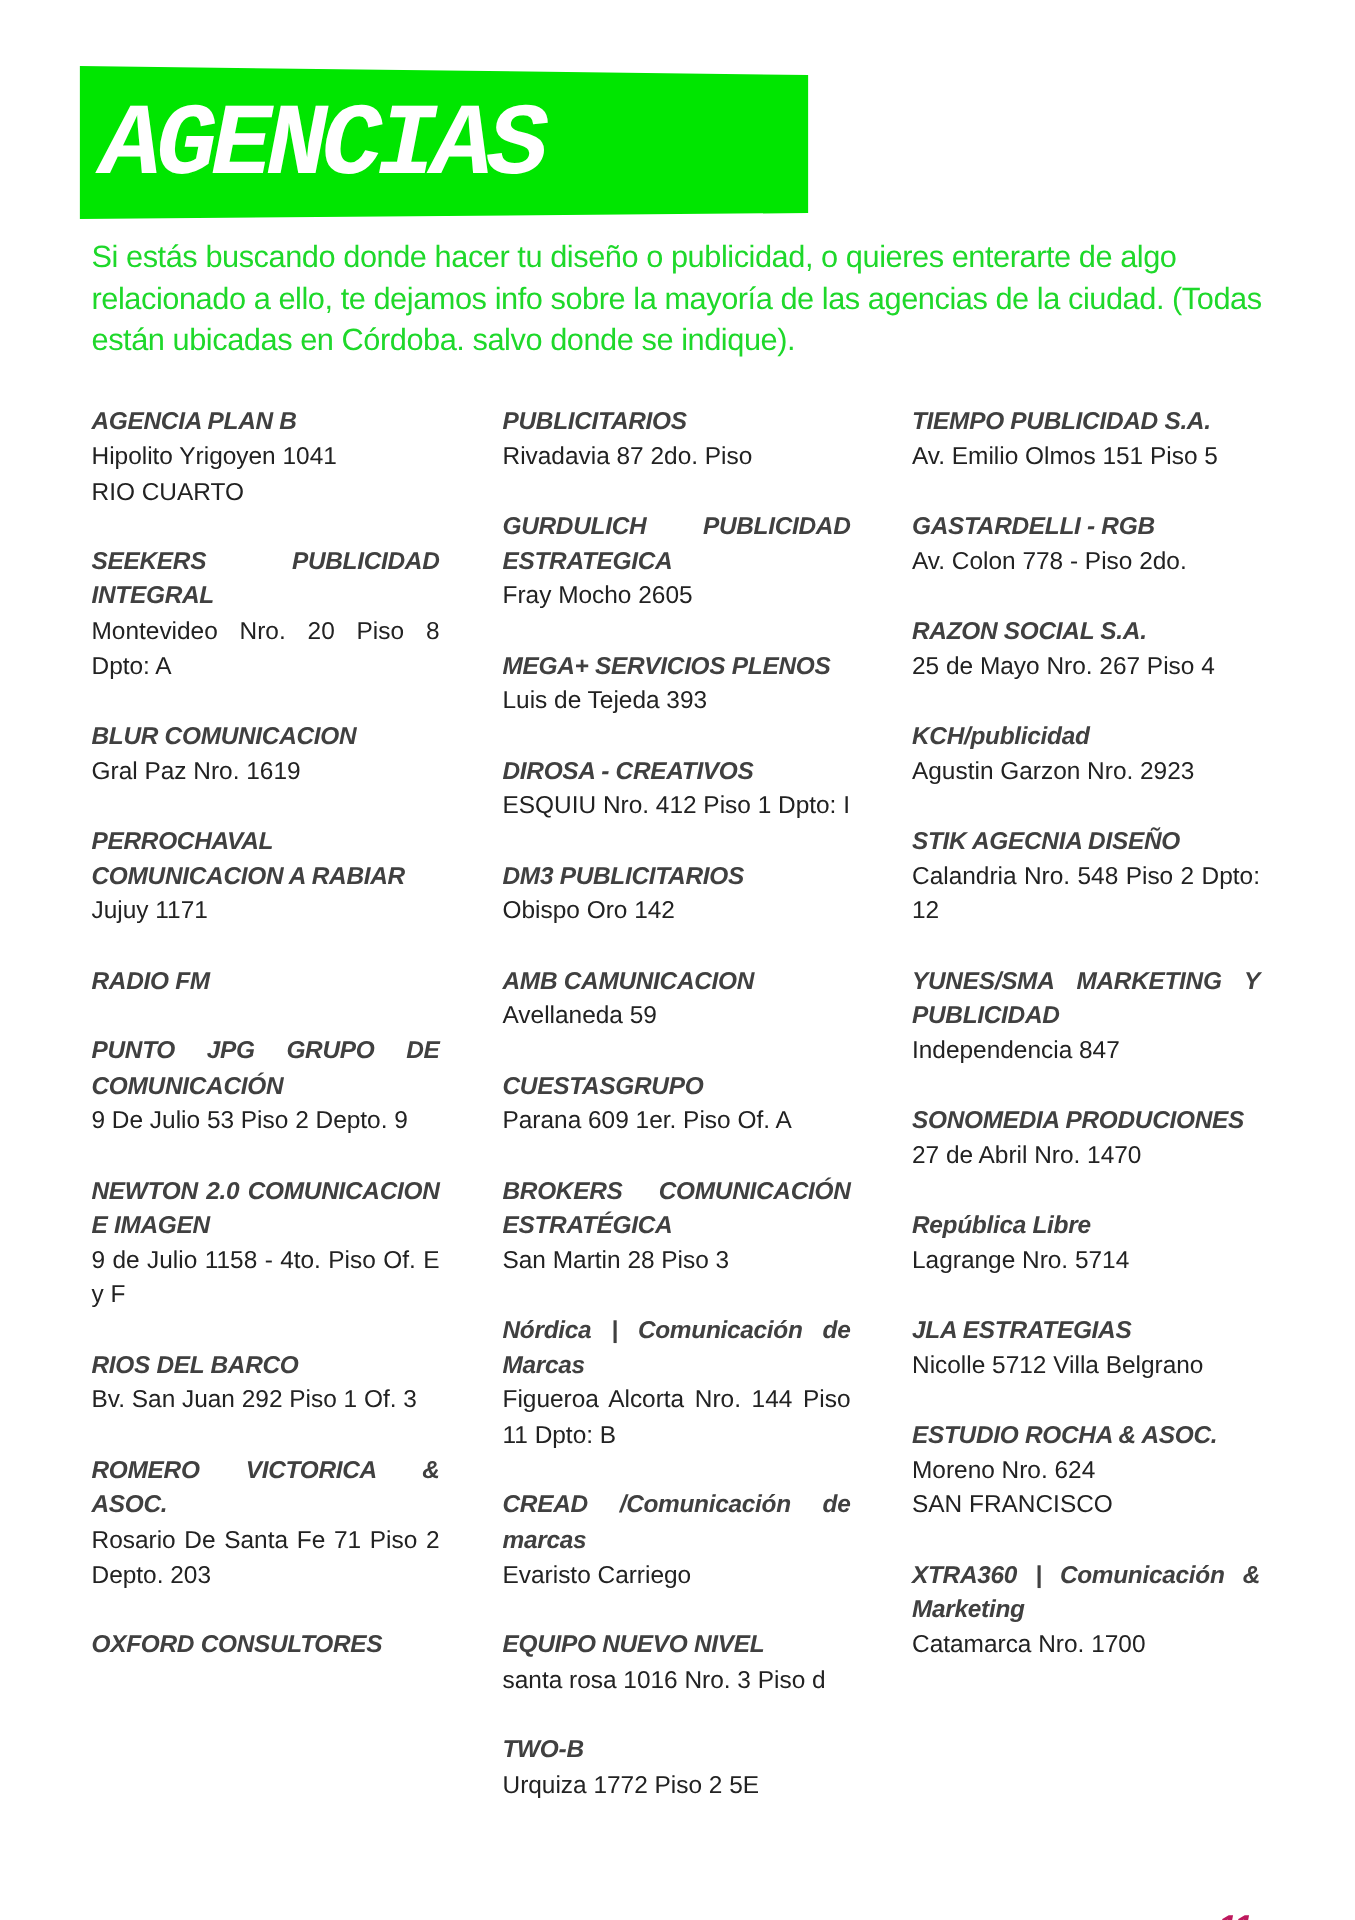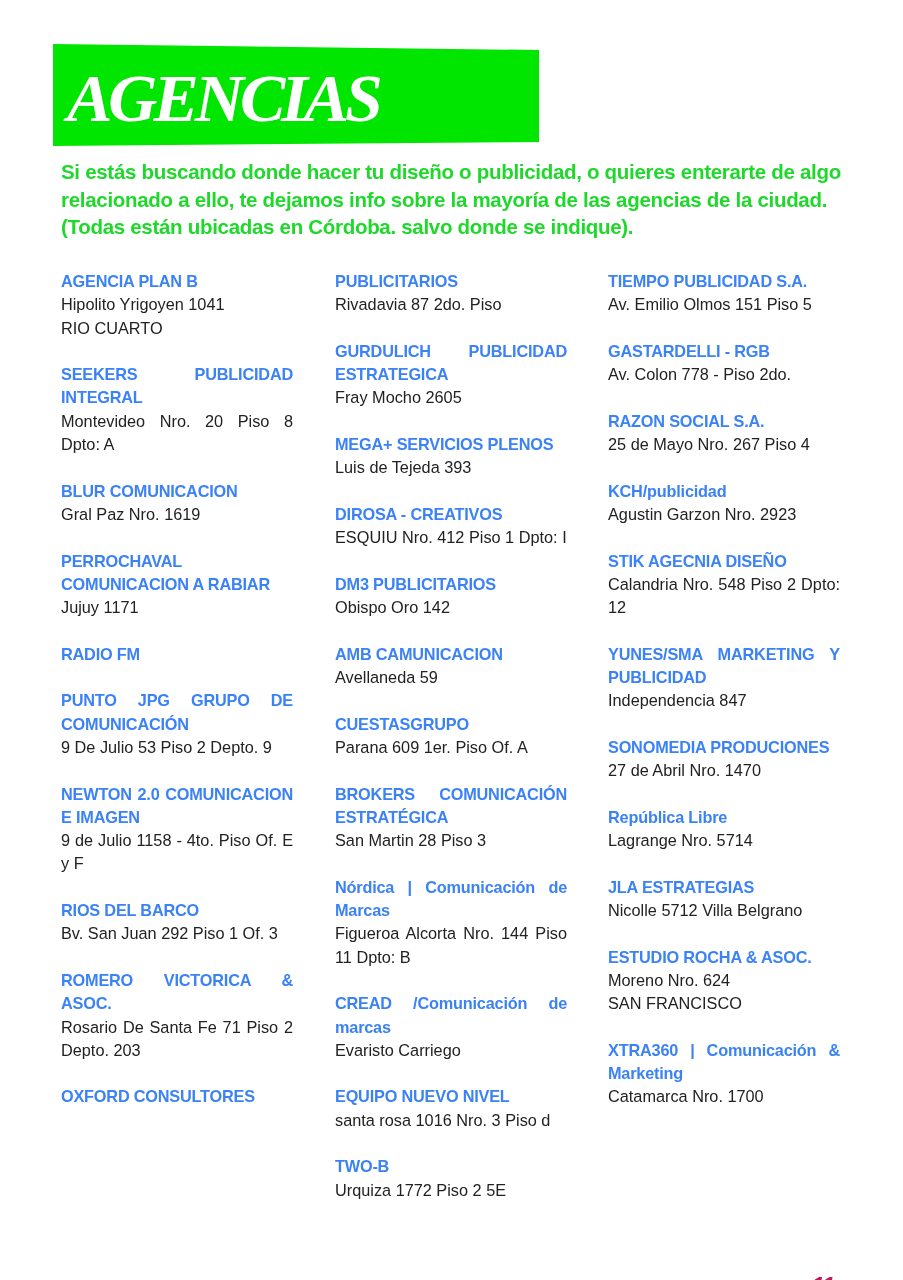--- a/index.html
+++ b/index.html
@@ -5,38 +5,38 @@
   html, body { margin: 0; padding: 0; background: #ffffff; }
   body { width: 903px; height: 1280px; position: relative; overflow: hidden;
          font-family: "Liberation Sans", sans-serif; }
   .banner {
     position: absolute; left: 53px; top: 44px; width: 486px; height: 102px;
     background: #00e600;
     clip-path: polygon(0 0, 100% 6px, 100% 98px, 0 100%);
   }
   .banner-title {
     position: absolute; left: 14px; top: 14px;
-    color: #ffffff; font-family: Liberation Serif, serif;
+    color: #ffffff; font-family: Liberation Mono, monospace;
     font-weight: bold; font-style: italic; font-size: 68px;
     letter-spacing: -4px; line-height: 80px;
   }
   .intro {
     position: absolute; left: 61px; top: 158px; width: 800px;
-    color: #1ed82a; font-weight: bold; font-size: 20.5px; line-height: 27.5px;
+    color: #1ed82a; font-weight: normal; font-size: 20.5px; line-height: 27.5px;
     letter-spacing: -0.3px;
   }
   .col {
     position: absolute; top: 270px; width: 232px;
     font-size: 16.3px; line-height: 23.3px; text-align: justify;
   }
   .col1 { left: 61px; }
   .col2 { left: 335px; }
   .col3 { left: 608px; }
   .entry { margin-bottom: 23.3px; }
-  .name { color: #3b82f6; font-weight: bold; letter-spacing: -0.2px; display: block; }
+  .name { color: #404040; font-weight: bold; letter-spacing: -0.2px; display: block; font-style: italic; }
   .addr { color: #222222; display: block; }
   .page-num {
     position: absolute; left: 812px; top: 1228px;
     font-weight: bold; font-style: italic; font-size: 22px; color: #be185d; margin-top: 44px;
   }
 </style>
 </head>
 <body>
 
 <div class="banner">

